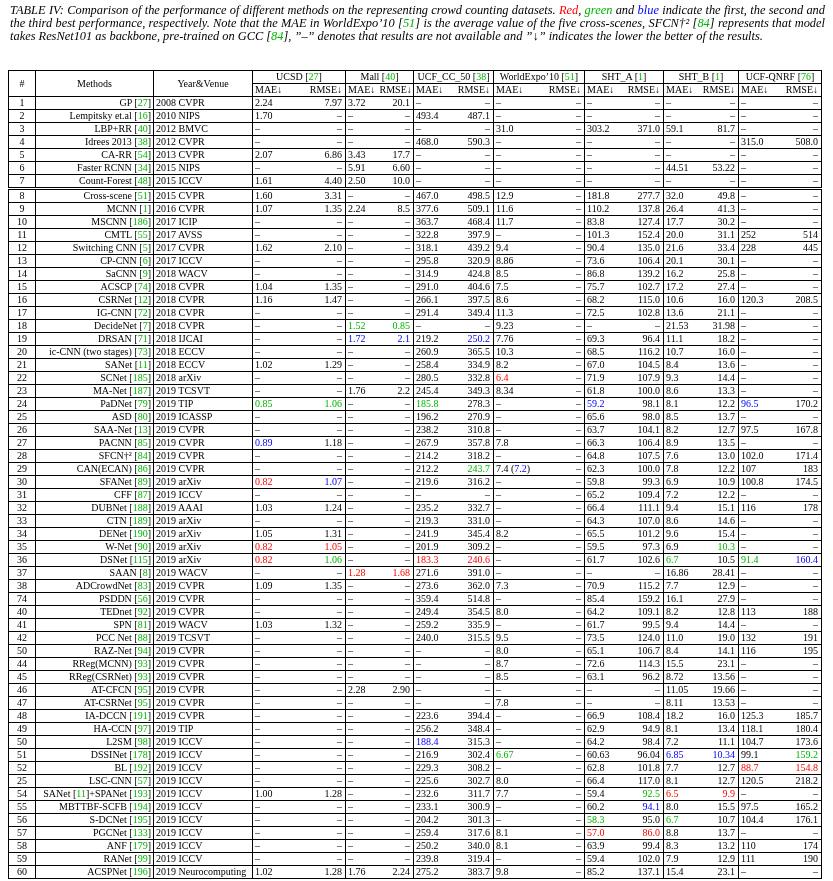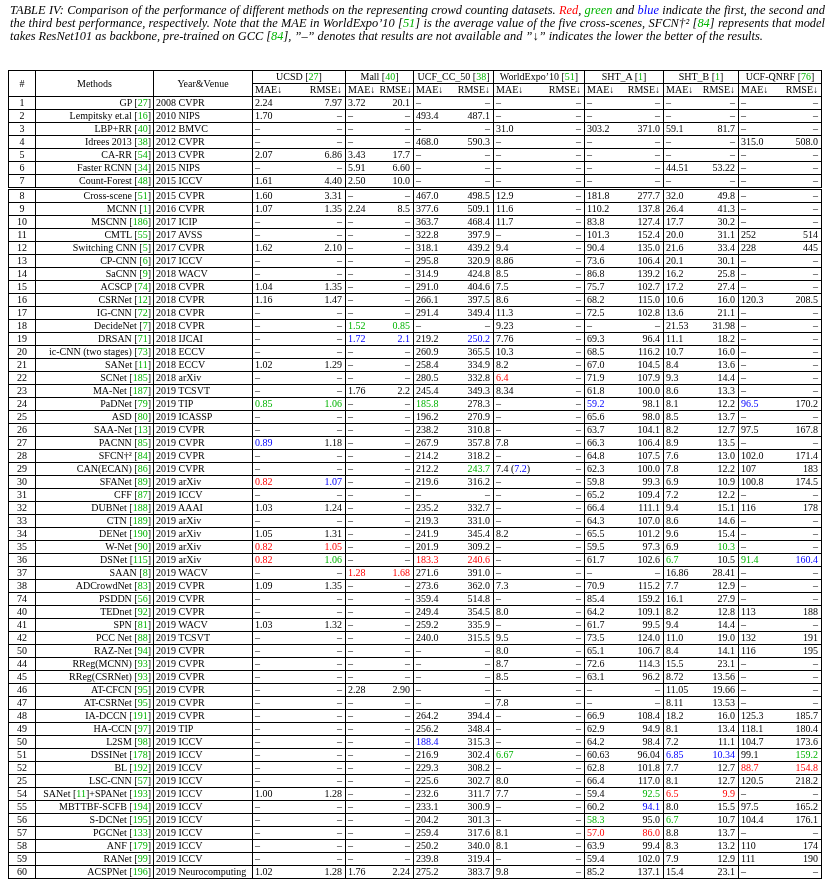--- a/index.html
+++ b/index.html
@@ -974,21 +974,21 @@
             <td class="rmse gr">–</td>
           </tr>
           <tr>
             <td class="cnum">48</td>
             <td class="cmethod">IA-DCCN [<span style="color:#00B400">191</span>]</td>
             <td class="cvenue">2019 CVPR</td>
             <td class="mae gl">–</td>
             <td class="rmse gr">–</td>
             <td class="mae gl">–</td>
             <td class="rmse gr">–</td>
-            <td class="mae gl">264.2</td>
+            <td class="mae gl">223.6</td>
             <td class="rmse gr">394.4</td>
             <td class="mae gl">–</td>
             <td class="rmse gr">–</td>
             <td class="mae gl">66.9</td>
             <td class="rmse gr">108.4</td>
             <td class="mae gl">18.2</td>
             <td class="rmse gr">16.0</td>
             <td class="mae gl">125.3</td>
             <td class="rmse gr">185.7</td>
           </tr>

